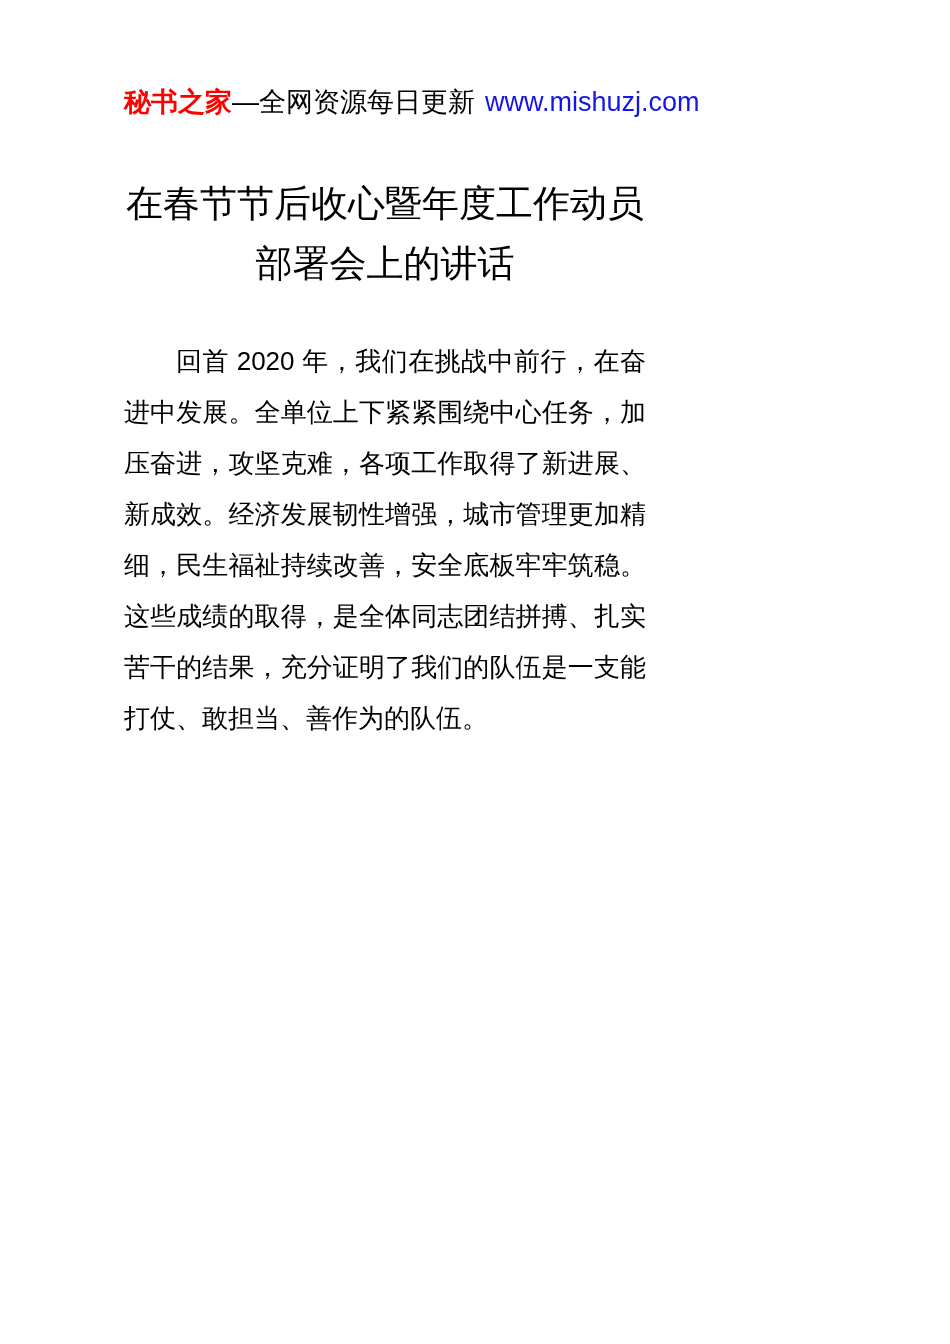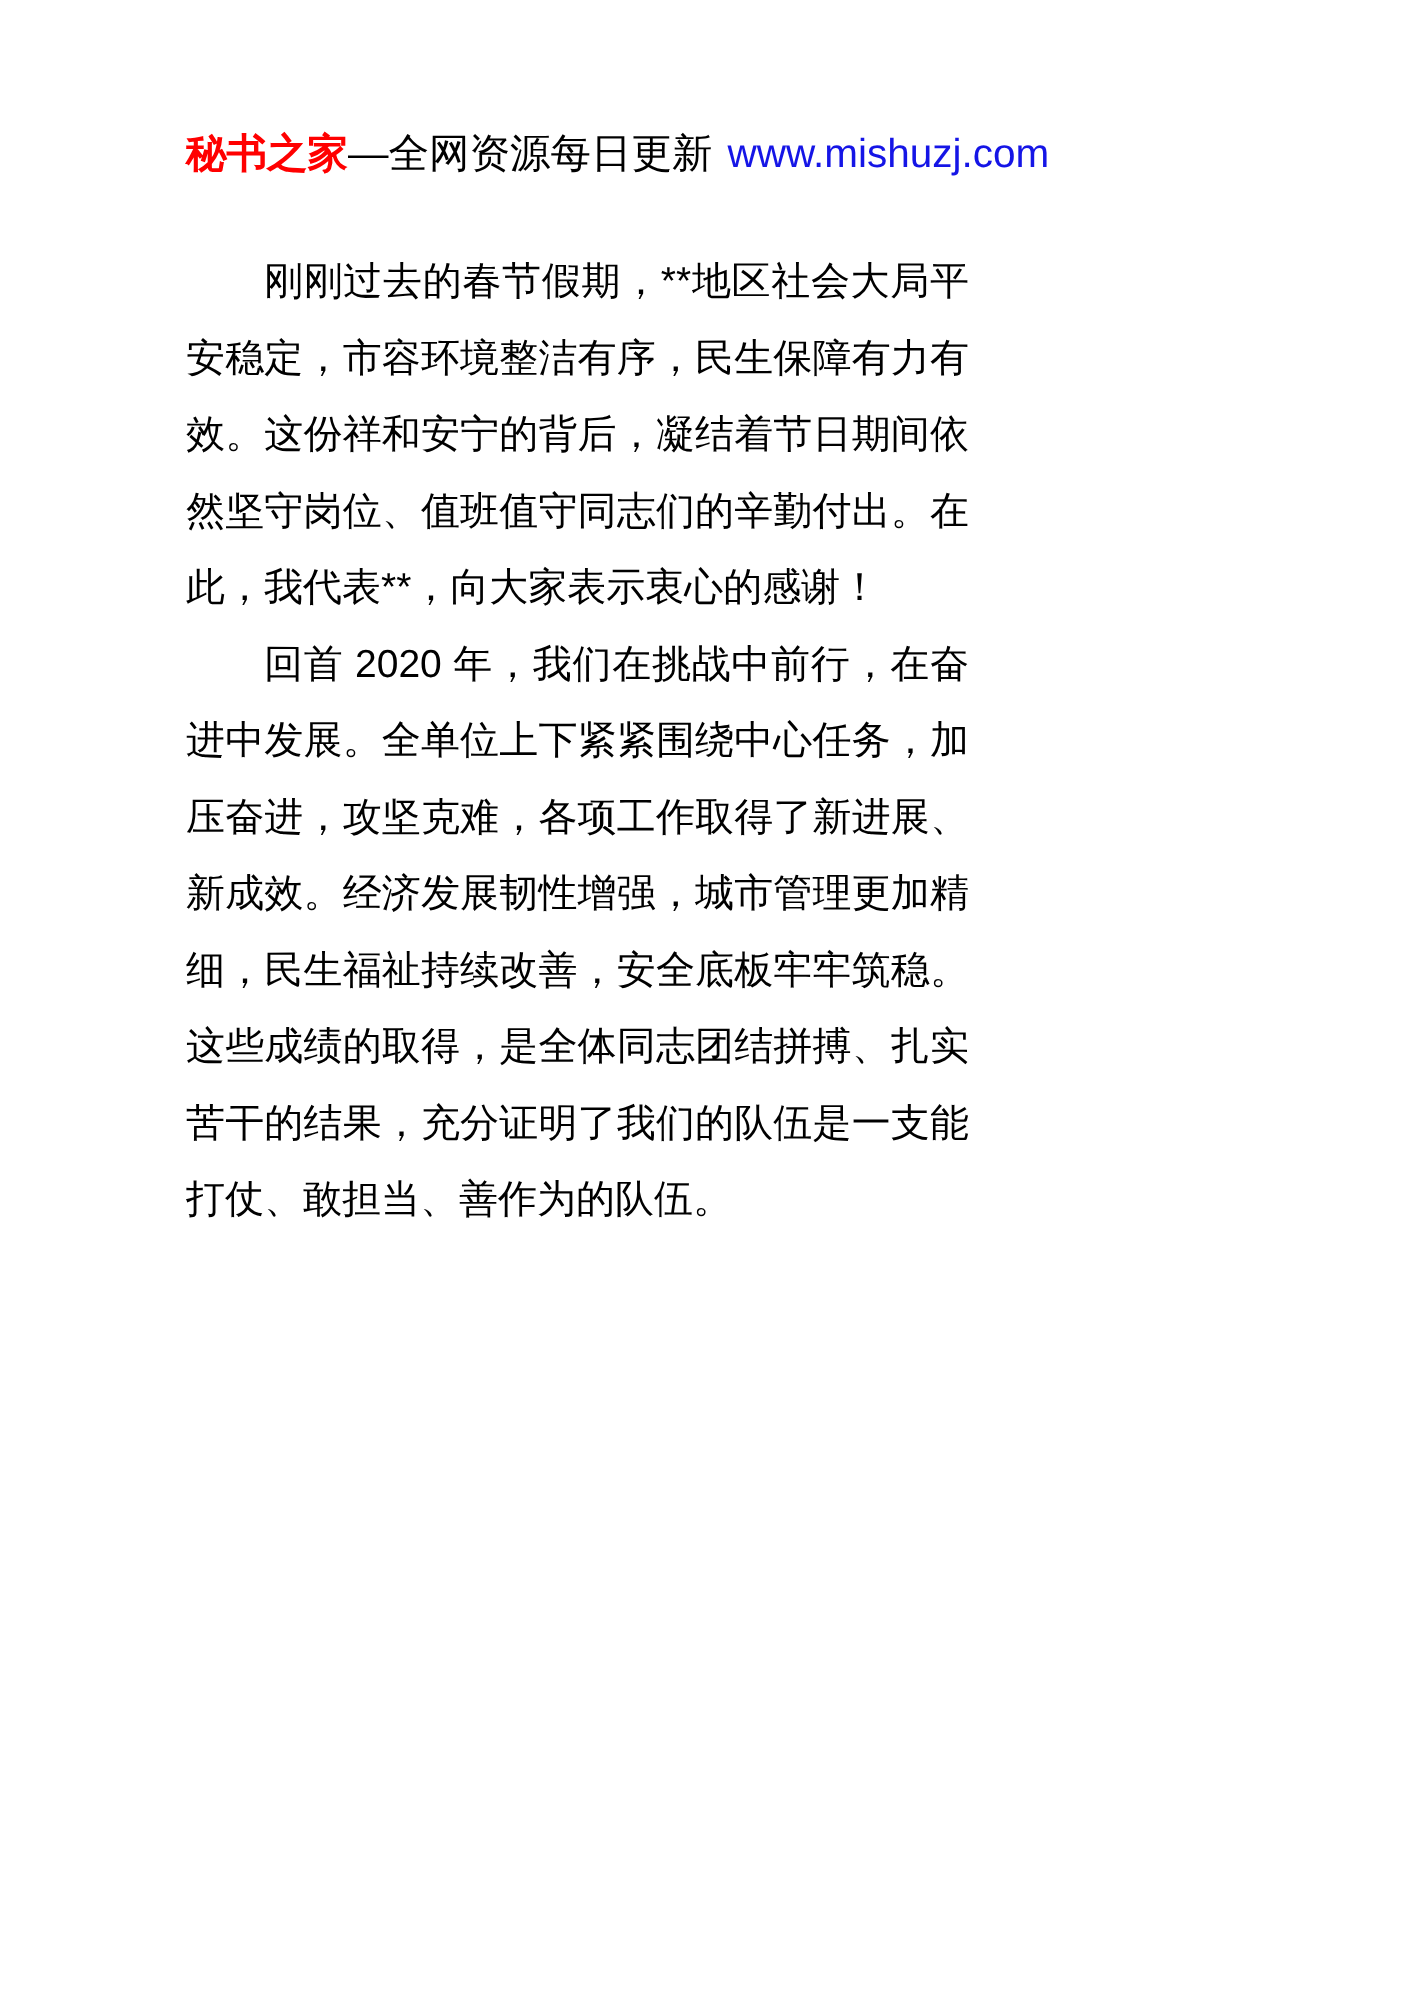--- a/index.html
+++ b/index.html
@@ -65,19 +65,19 @@
 </style>
 </head>
 <body>
 
 <div class="page">
 
   <div class="site-header">
     <span class="brand" style="color: rgb(255, 0, 0);">秘书之家</span><span class="dash">—</span><span class="tagline">全网资源每日更新</span><span class="url" style="color: rgb(21, 21, 230);">www.mishuzj.com</span>
   </div>
 
+  <h1 class="doc-title">在春节节后收心暨年度工作动员部署会上的讲话</h1>
 
   <div class="doc-body">
-    <p class="para">刚刚过去的春节假期，**地区社会大局平安稳定，市容环境整洁有序，民生保障有力有效。这份祥和安宁的背后，凝结着节日期间依然坚守岗位、值班值守同志们的辛勤付出。在此，我代表**，向大家表示衷心的感谢！</p>
     <p class="para">回首 2020 年，我们在挑战中前行，在奋进中发展。全单位上下紧紧围绕中心任务，加压奋进，攻坚克难，各项工作取得了新进展、新成效。经济发展韧性增强，城市管理更加精细，民生福祉持续改善，安全底板牢牢筑稳。这些成绩的取得，是全体同志团结拼搏、扎实苦干的结果，充分证明了我们的队伍是一支能打仗、敢担当、善作为的队伍。</p>
   </div>
 
 </div>
 
 </body></html>

